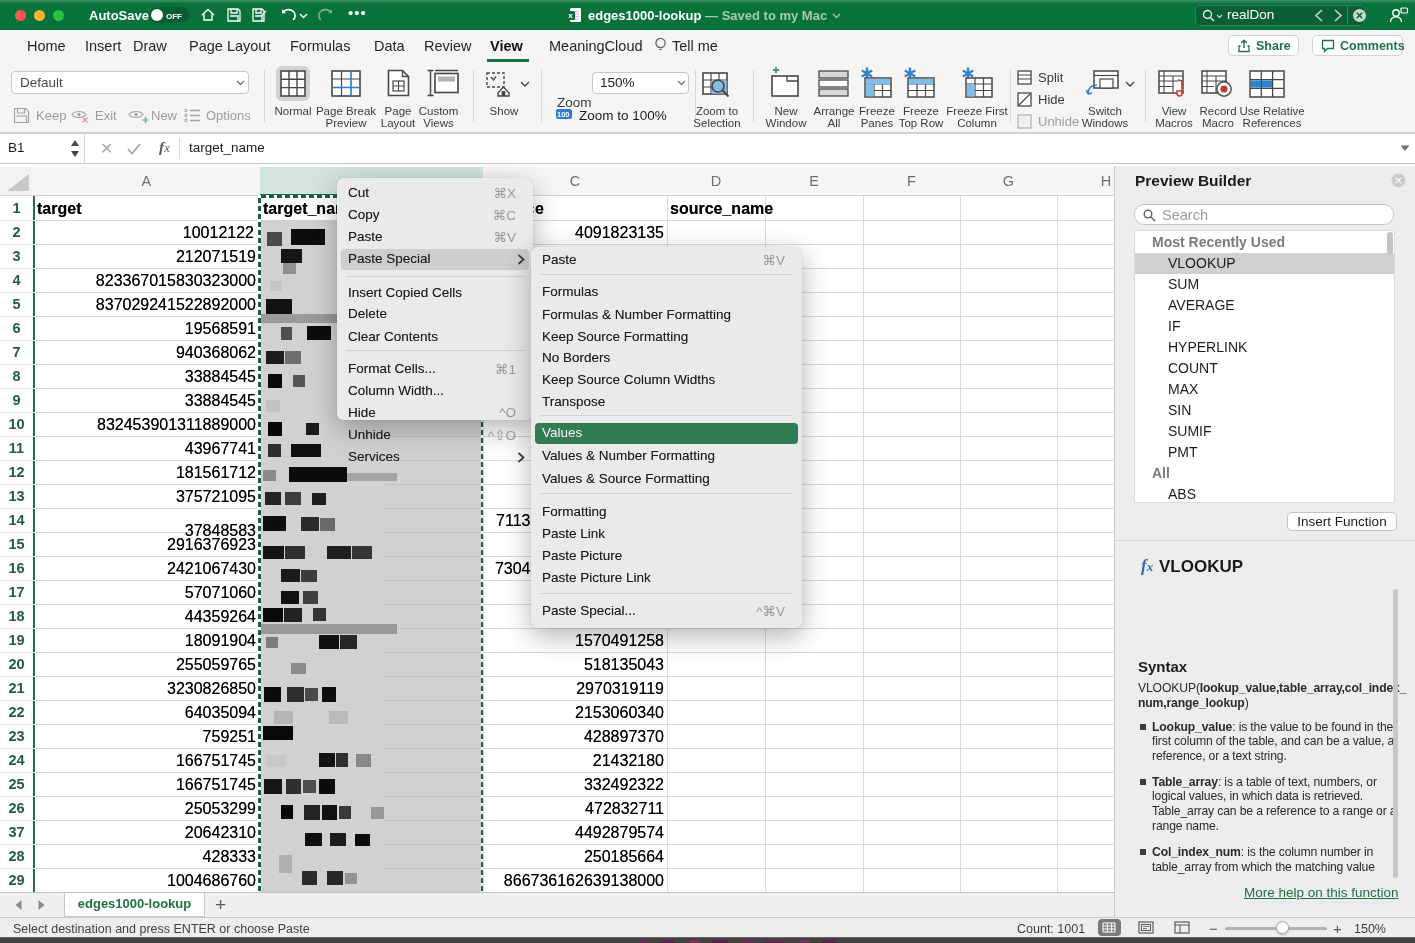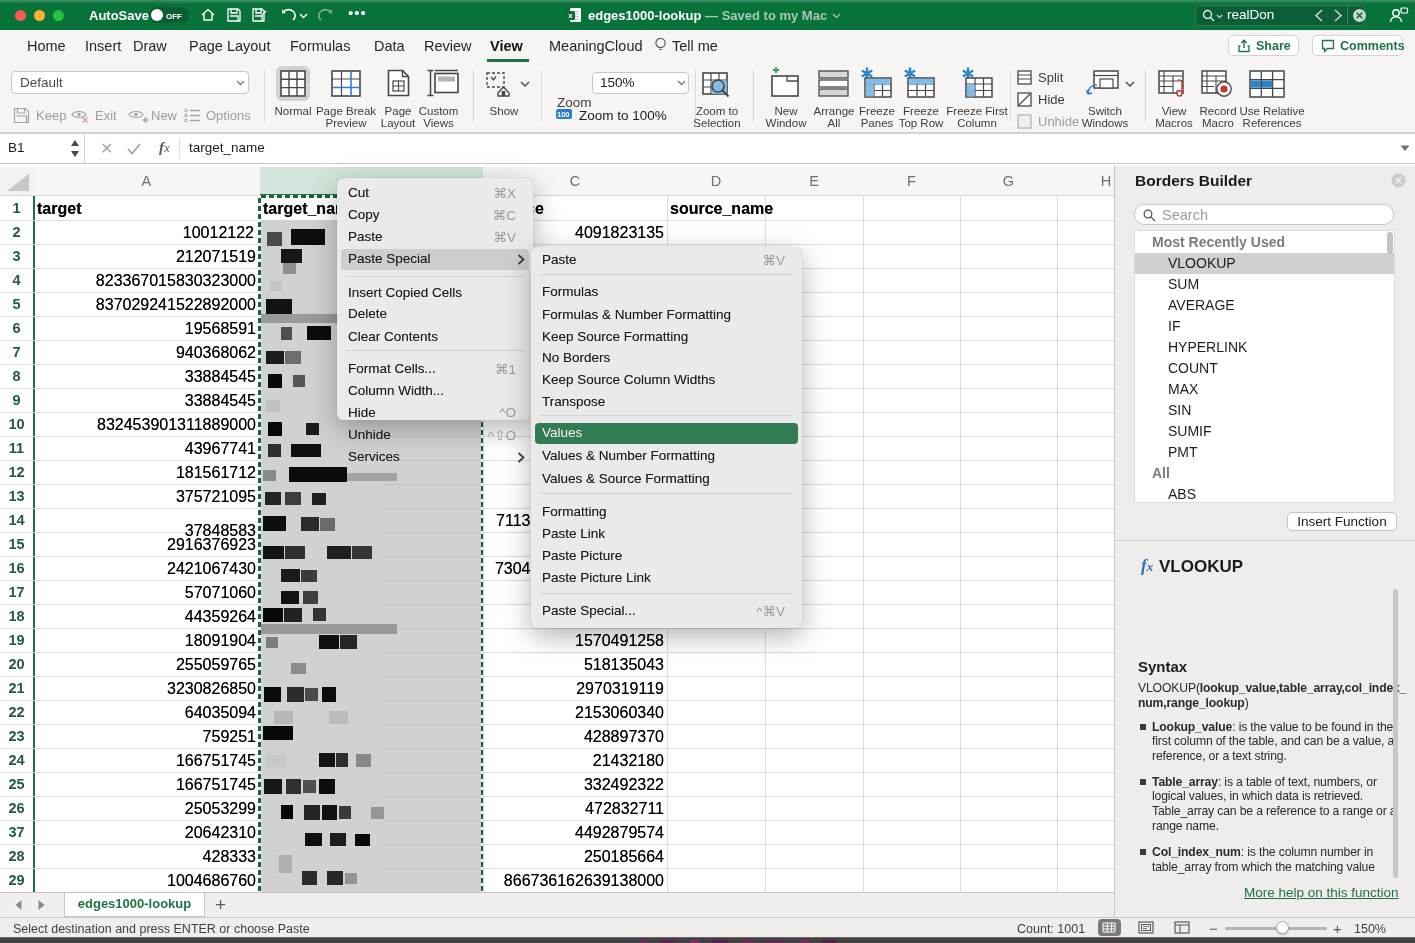--- a/index.html
+++ b/index.html
@@ -641,21 +641,21 @@
   <div class="ab msep" style="top:246px;"></div>
   <div class="ab mi" style="top:257px;">Formatting</div>
   <div class="ab mi" style="top:279px;">Paste Link</div>
   <div class="ab mi" style="top:301px;">Paste Picture</div>
   <div class="ab mi" style="top:323px;">Paste Picture Link</div>
   <div class="ab msep" style="top:346px;"></div>
   <div class="ab mi" style="top:356px;">Paste Special...</div>
     <div class="ab msc" style="top:356px;">^⌘V</div>
 </div>
 <div class="ab" id="panel">
-  <div class="ab" style="left:20px;top:5.5px;font-size:15.5px;font-weight:700;color:#1b1b1b;">Borders Builder</div>
+  <div class="ab" style="left:20px;top:5.5px;font-size:15.5px;font-weight:700;color:#1b1b1b;">Preview Builder</div>
   <svg class="ab" style="left:276px;top:6.5px;" width="15" height="15" viewBox="0 0 15 15">
       <circle cx="7.5" cy="7.5" r="7" fill="#cccbca"></circle>
       <path d="M4.8 4.8l5.4 5.4M10.2 4.8l-5.4 5.4" stroke="#f2f1f0" stroke-width="1.5"></path>
     </svg>
   <div class="ab" style="left:19px;top:38px;width:260px;height:21px;background:#fff;border:1px solid #c9c7c5;border-radius:10px;box-sizing:border-box;"></div>
   <svg class="ab" style="left:28px;top:43px;" width="13" height="13" viewBox="0 0 13 13">
       <circle cx="5" cy="5" r="3.8" fill="none" stroke="#555" stroke-width="1.3"></circle>
       <path d="M7.9 7.9L12 12" stroke="#555" stroke-width="1.3"></path>
     </svg>
   <div class="ab" style="left:47px;top:41px;font-size:14.5px;color:#9d9c9b;">Search</div>

